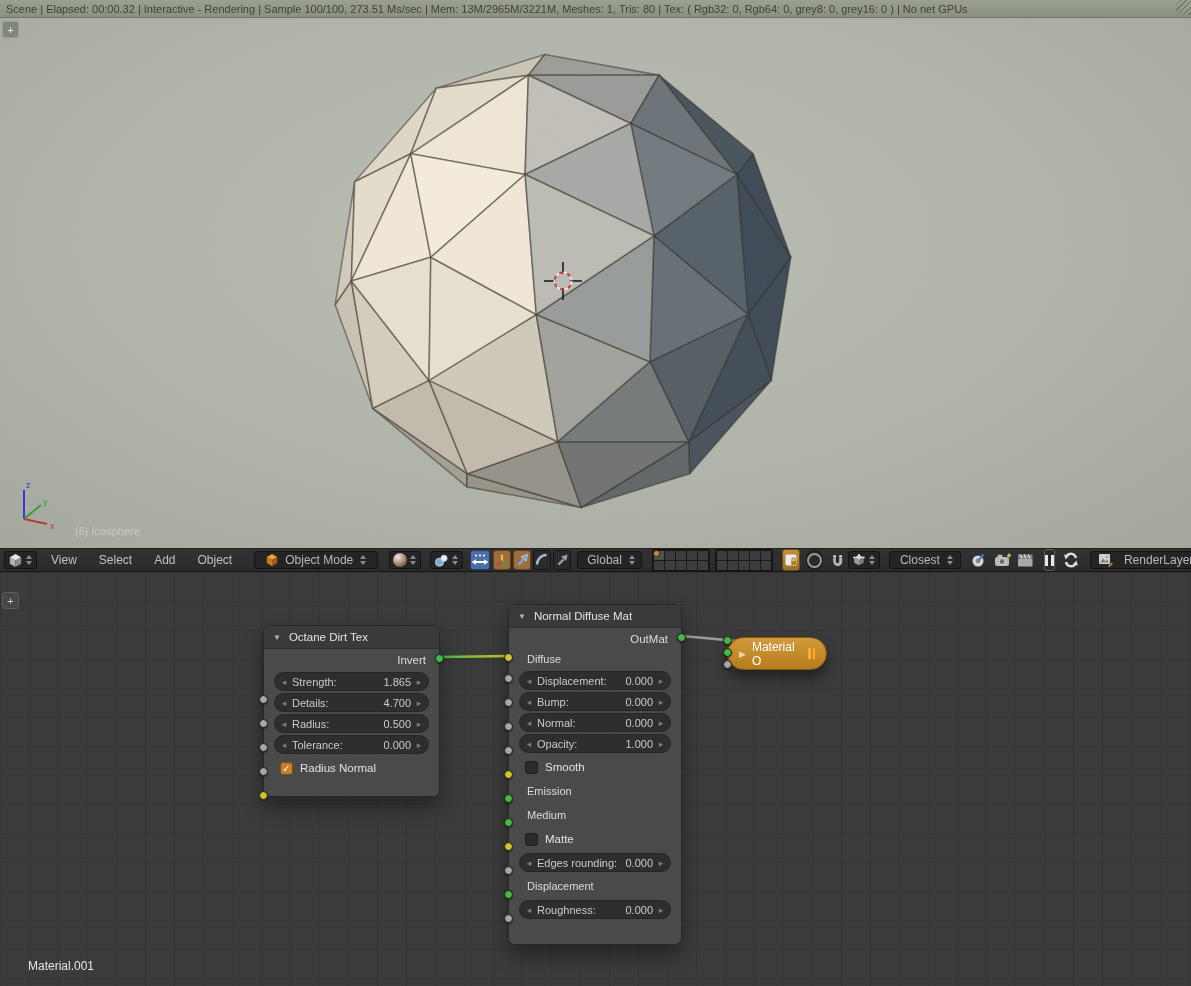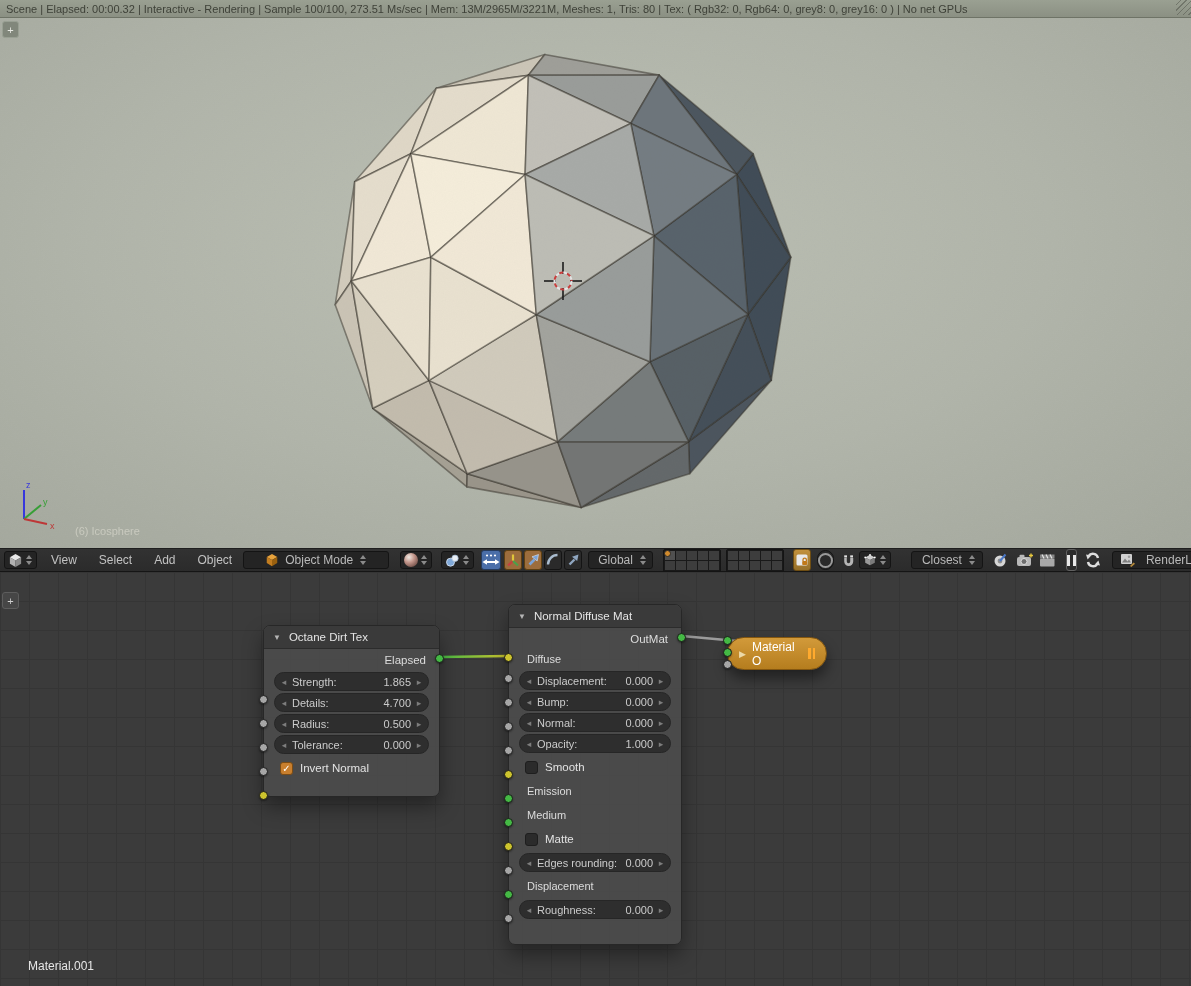--- a/index.html
+++ b/index.html
@@ -185,21 +185,21 @@
       </svg>
       <span class="stepper">
           <i class="up"></i>
           <i class="dn"></i>
         </span>
     </div>
     <span class="menu" style="margin-left:14px">View</span>
     <span class="menu">Select</span>
     <span class="menu">Add</span>
     <span class="menu">Object</span>
-    <div class="hbtn" style="margin-left:0;padding:0 21px">
+    <div class="hbtn" style="margin-left:11px;padding:0 10px">
       <svg width="14" height="14" viewBox="0 0 16 16">
         <path d="M8 1 14 4.5 8 8 2 4.5Z" fill="#e8a33d"></path>
           <path d="M2 4.5 8 8v7L2 11.5Z" fill="#c27d20"></path>
           <path d="M14 4.5 8 8v7l6-3.5Z" fill="#99600f"></path>
       </svg>
       <span class="ddtext">Object Mode</span>
       <span class="stepper">
           <i class="up"></i>
           <i class="dn"></i>
         </span>
@@ -310,21 +310,21 @@
           <path d="M13.5 5 8 8v6l5.5-3Z" fill="#7b7b7b"></path>
         <circle cx="8" cy="2" r="1" fill="#fff"></circle>
           <circle cx="13.5" cy="5" r="1" fill="#fff"></circle>
           <circle cx="2.5" cy="5" r="1" fill="#fff"></circle>
       </svg>
       <span class="stepper">
           <i class="up"></i>
           <i class="dn"></i>
         </span>
     </div>
-    <div class="hbtn" style="margin-left:20px;padding:0 6px">
+    <div class="hbtn" style="margin-left:9px;padding:0 6px">
       <span class="ddtext">Closest</span>
       <span class="stepper">
           <i class="up"></i>
           <i class="dn"></i>
         </span>
     </div>
     <div class="togglebtn" style="margin-left:8px;background:transparent;border-color:transparent">
       <svg width="16" height="16" viewBox="0 0 16 16">
         <circle cx="8" cy="9" r="5.5" fill="#d6d6d6"></circle>
           <circle cx="8" cy="9" r="2.4" fill="#8f8f8f"></circle>
@@ -380,21 +380,21 @@
       <line x1="440" y1="85" x2="508" y2="84" stroke="url(#wireg)" stroke-width="2.6"></line>
       <line x1="682" y1="64" x2="737" y2="69" stroke="#9b9b9b" stroke-width="2.6"></line>
     </svg>
     <div class="plus-tab ne-plus">+</div>
 
     <div class="node" style="left:263px;top:53px;width:177px;height:172px">
       <div class="node-head">
         <span class="tri">▼</span>
         <span>Octane Dirt Tex</span>
       </div>
-      <div class="out-row">Elapsed</div>
+      <div class="out-row">Invert</div>
       <div class="slider">
         <span class="arr">◂</span>
         <span class="sl">Strength:</span>
         <span class="sv">1.865</span>
         <span class="arr">▸</span>
       </div>
       <div class="slider">
         <span class="arr">◂</span>
         <span class="sl">Details:</span>
         <span class="sv">4.700</span>
@@ -409,21 +409,21 @@
       <div class="slider">
         <span class="arr">◂</span>
         <span class="sl">Tolerance:</span>
         <span class="sv">0.000</span>
         <span class="arr">▸</span>
       </div>
       <div class="chk-row">
         <span class="checkbox checked">
             <span class="mark">✓</span>
           </span>
-        <span>Invert Normal</span>
+        <span>Radius Normal</span>
       </div>
       <span class="sock green" style="right:-5px;top:28px"></span>
       <span class="sock gray" style="left:-5px;top:69px"></span>
       <span class="sock gray" style="left:-5px;top:93px"></span>
       <span class="sock gray" style="left:-5px;top:117px"></span>
       <span class="sock gray" style="left:-5px;top:141px"></span>
       <span class="sock yellow" style="left:-5px;top:165px"></span>
     </div>
 
     <div class="node" style="left:508px;top:32px;width:174px;height:341px">

